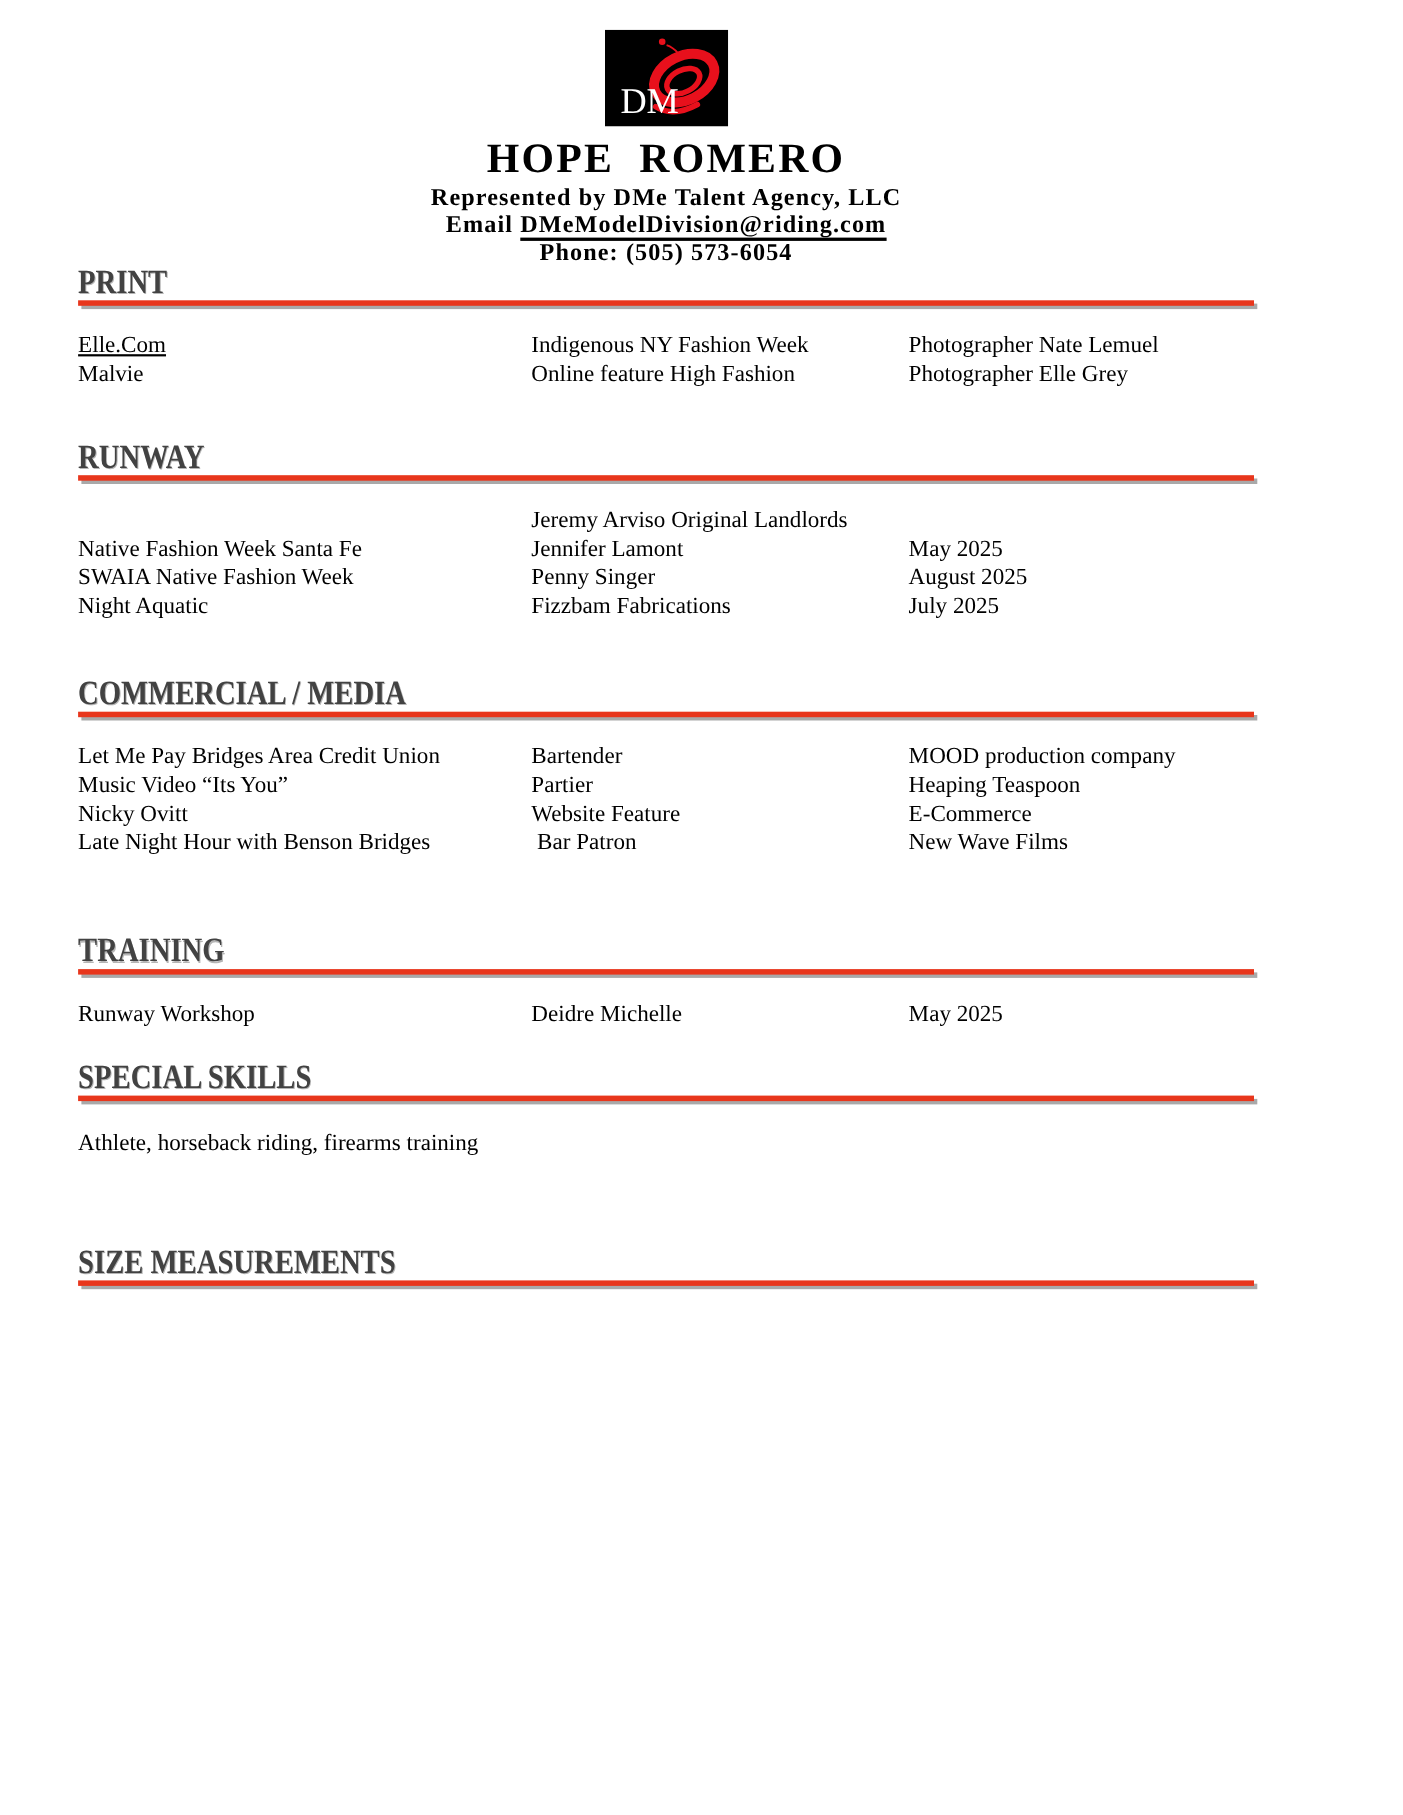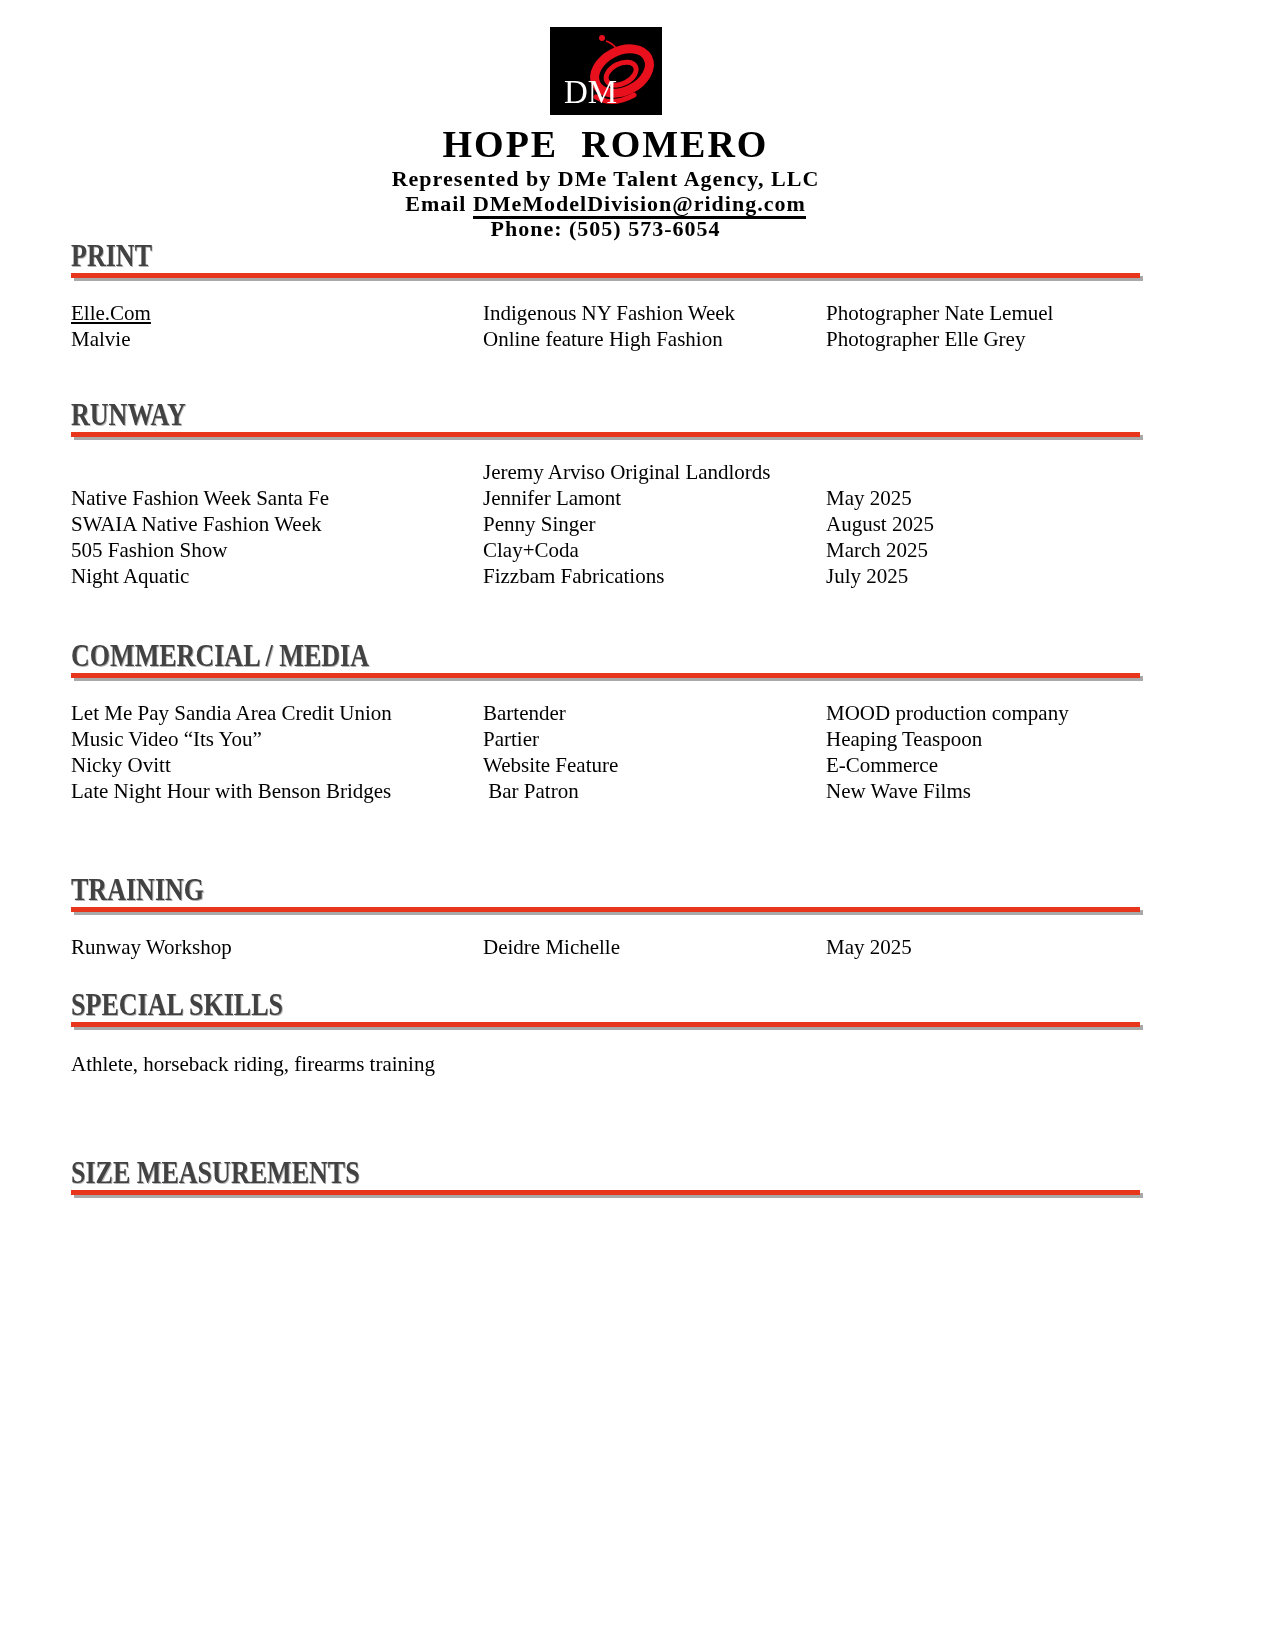--- a/index.html
+++ b/index.html
@@ -102,38 +102,33 @@
           <div class="cell c1">Jeremy Arviso Original Landlords
 Jennifer Lamont</div>
           <div class="cell c2">May 2025</div>
         </div>
         <div class="row">
           <div class="cell c0">SWAIA Native Fashion Week</div>
           <div class="cell c1">Penny Singer</div>
           <div class="cell c2">August 2025</div>
         </div>
         <div class="row">
-          <div class="cell c0">505 Fashion Show</div>
-          <div class="cell c1">Clay+Coda</div>
-          <div class="cell c2">March 2025</div>
-        </div>
-        <div class="row">
           <div class="cell c0">Night Aquatic</div>
           <div class="cell c1">Fizzbam Fabrications</div>
           <div class="cell c2">July 2025</div>
         </div>
       </div>
   </section>
 
   <section class="section">
     <h2 class="sec-title"><span>COMMERCIAL / MEDIA</span></h2>
     <div class="sec-rule"></div>
     <div class="rows">
         <div class="row">
-          <div class="cell c0">Let Me Pay Sandia Area Credit Union</div>
+          <div class="cell c0">Let Me Pay Bridges Area Credit Union</div>
           <div class="cell c1">Bartender</div>
           <div class="cell c2">MOOD production company</div>
         </div>
         <div class="row">
           <div class="cell c0">Music Video “Its You”</div>
           <div class="cell c1">Partier</div>
           <div class="cell c2">Heaping Teaspoon</div>
         </div>
         <div class="row">
           <div class="cell c0">Nicky Ovitt</div>

